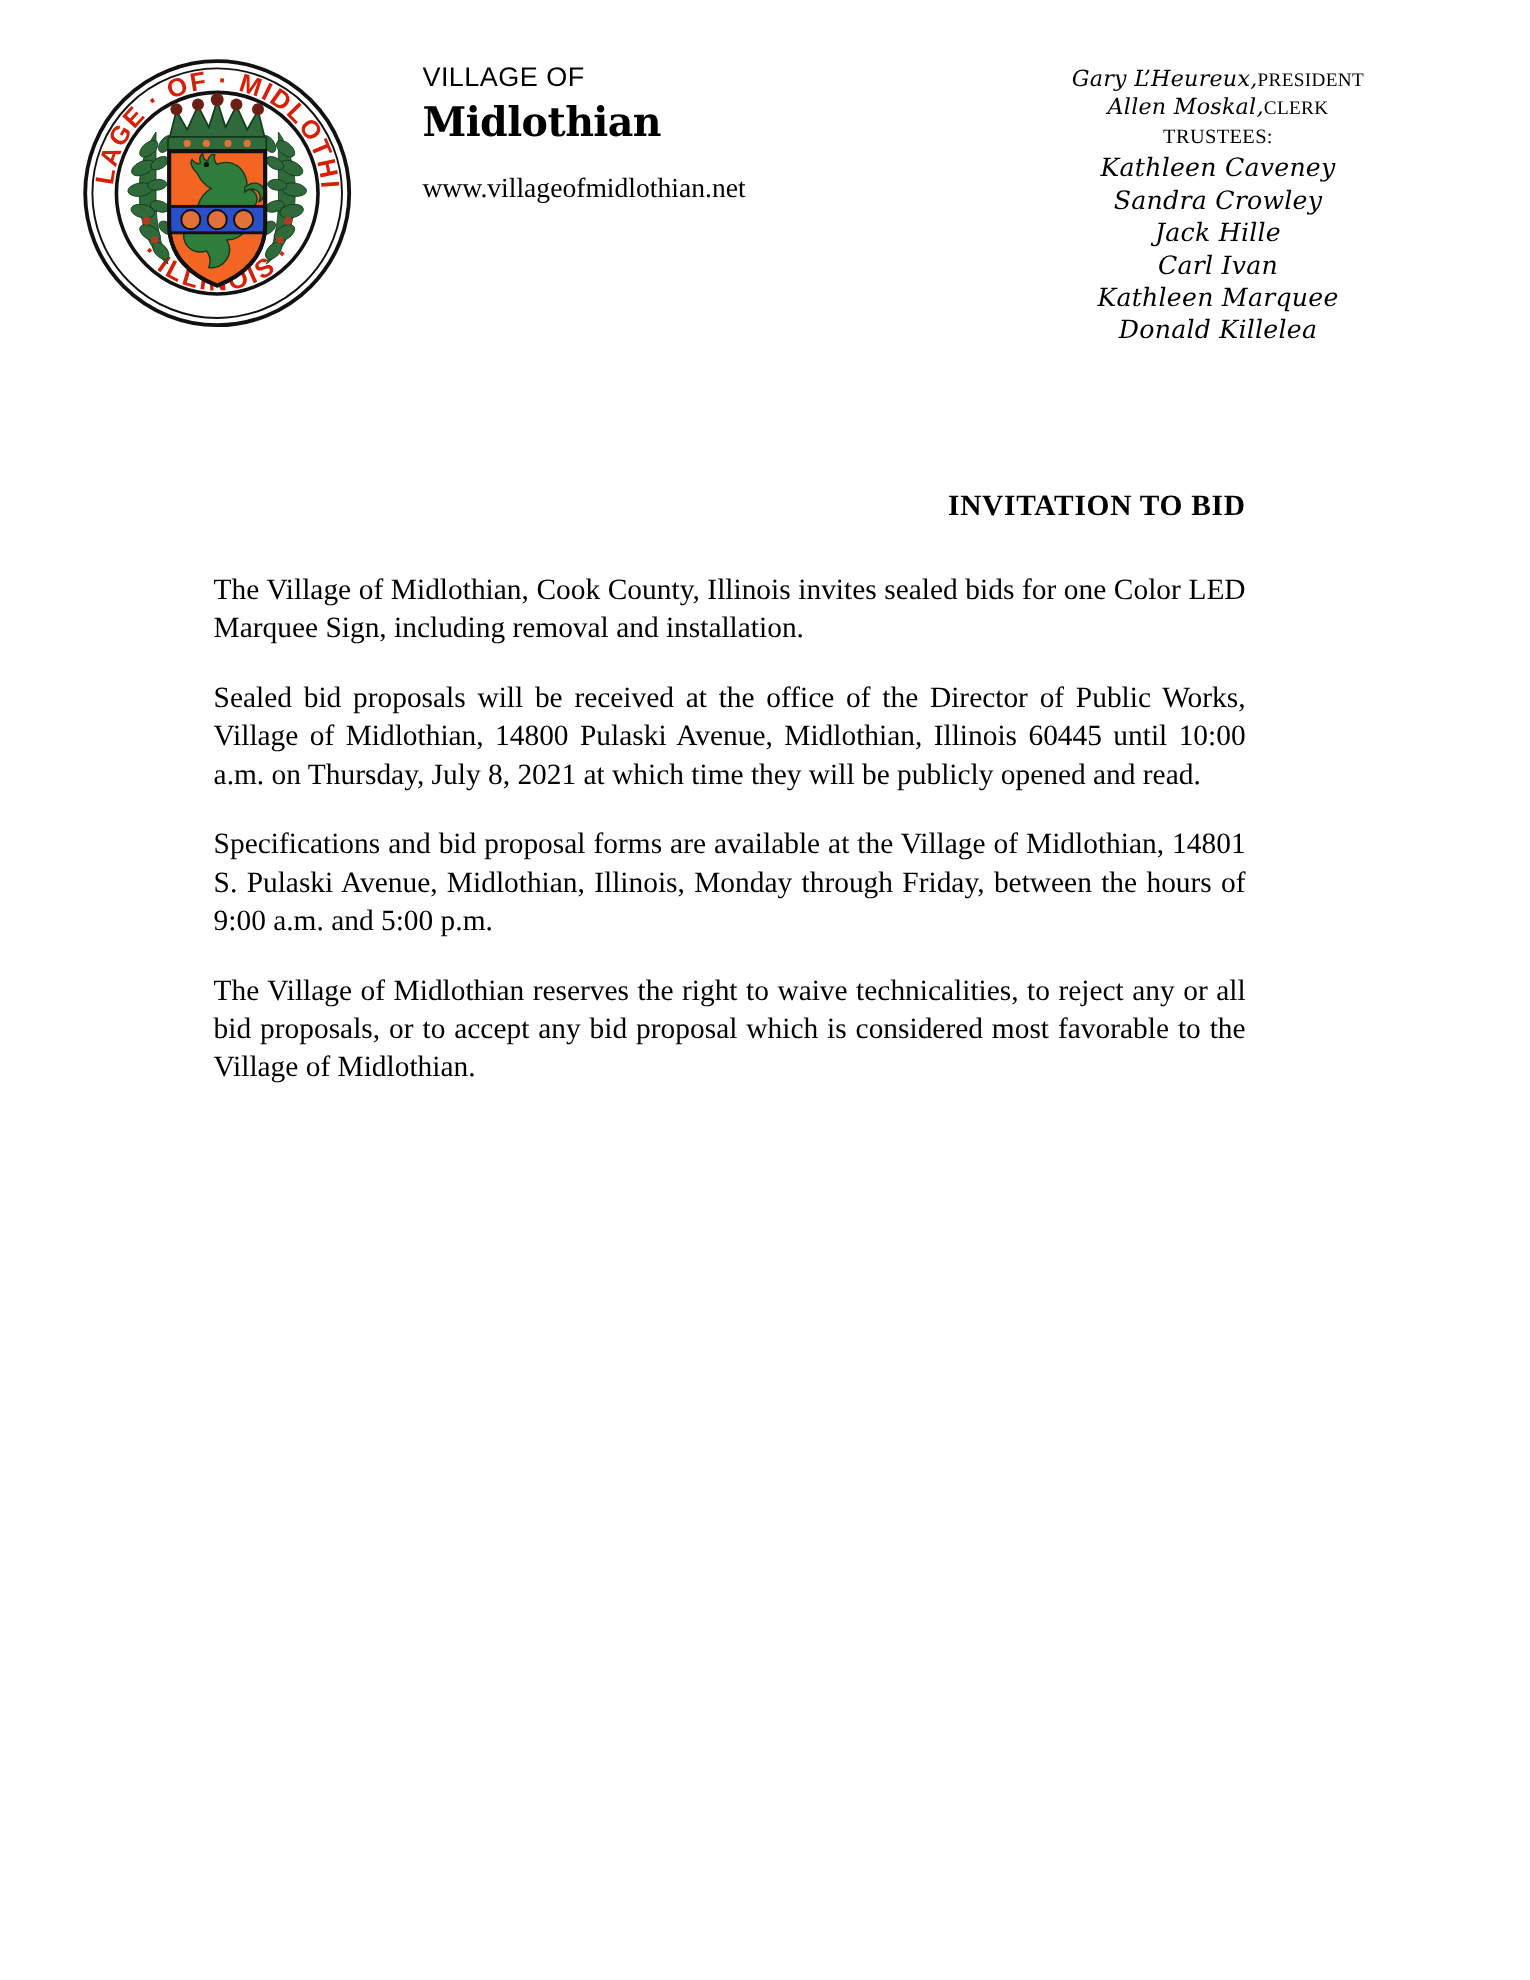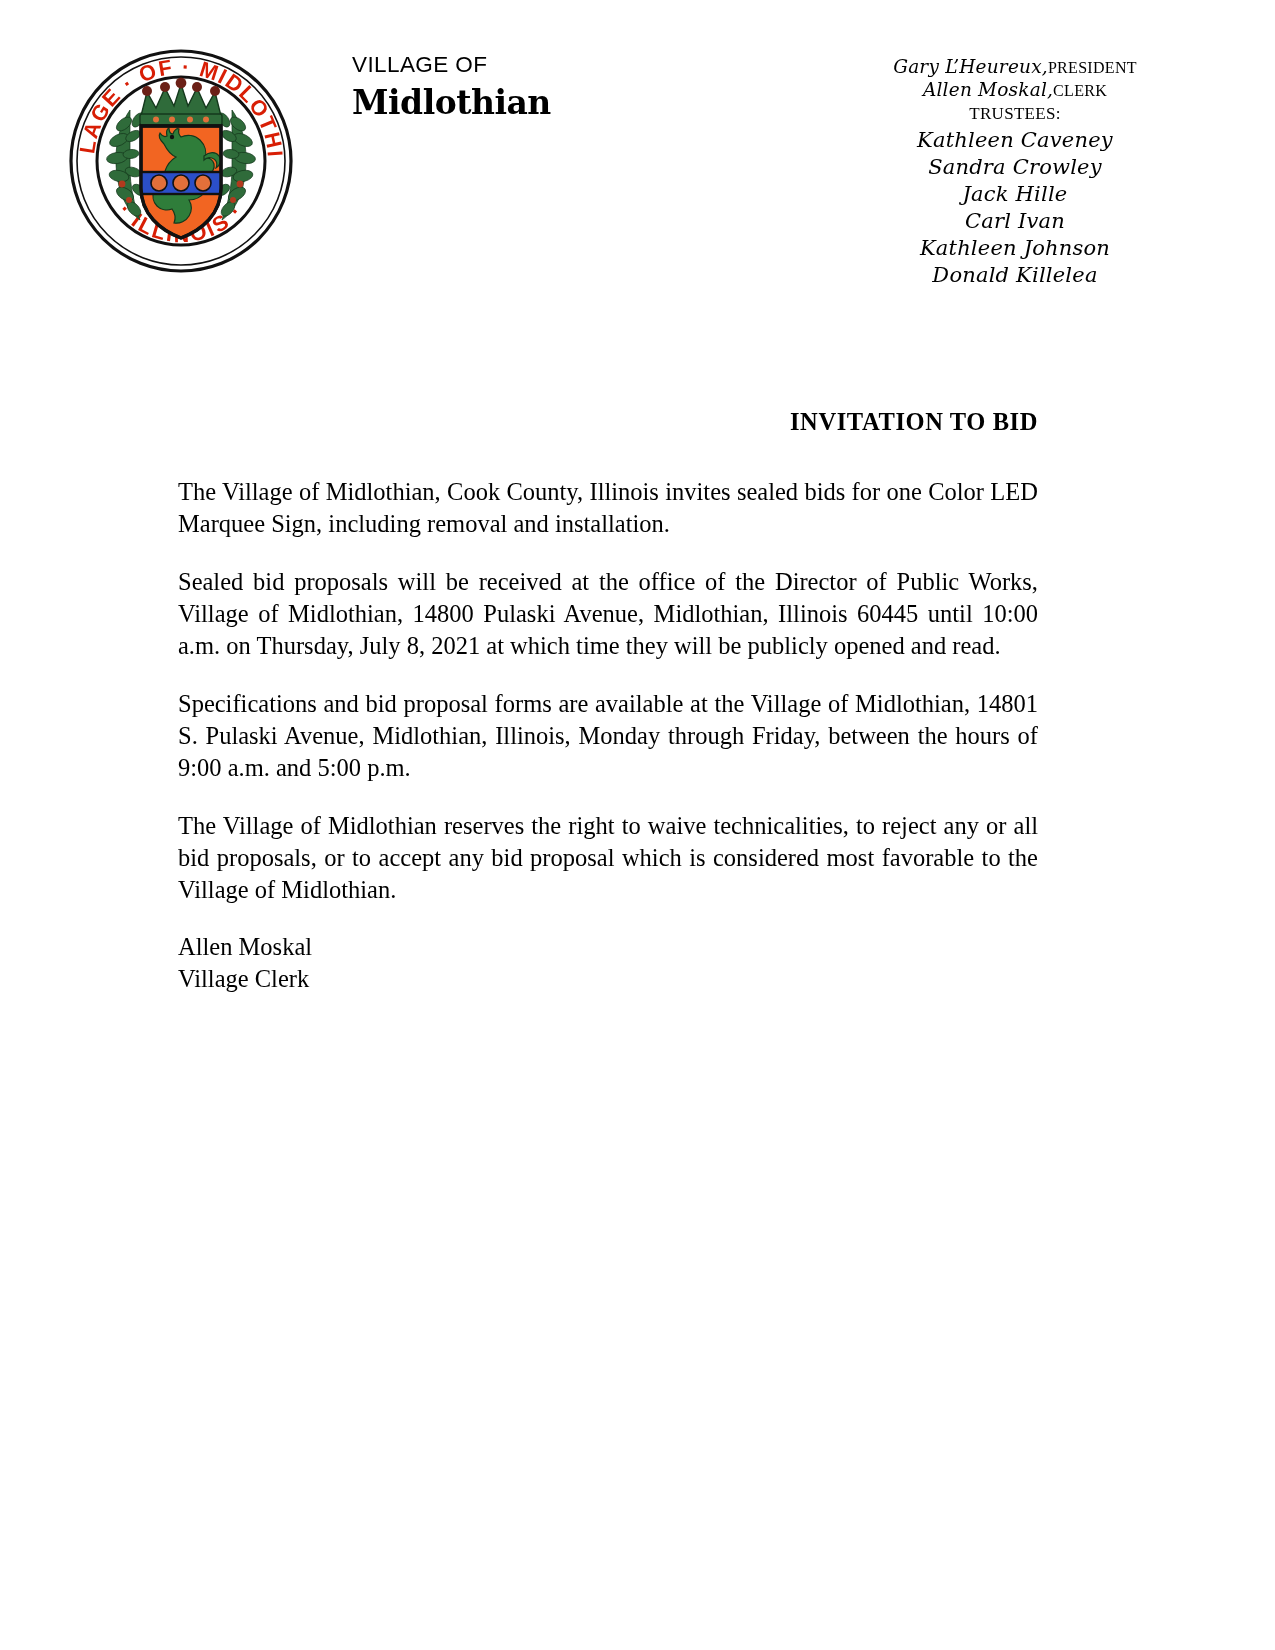--- a/index.html
+++ b/index.html
@@ -254,47 +254,44 @@
           </g>
 
           <path d="M 73,78 L 153,78 L 153,140 C 153,166 134,182 113,190 C 92,182 73,166 73,140 Z" fill="none" stroke="#111111" stroke-width="3.4"></path>
         </g>
       </svg>
     </div>
 
     <div class="center-block">
       <div class="village-of">VILLAGE OF</div>
       <div class="village-name">Midlothian</div>
+      <div class="website">www.villageofmidlothian.net</div>
     </div>
 
     <div class="officials">
       <div class="off-line">
         <span class="off-name">Gary L’Heureux,</span><span class="off-title">PRESIDENT</span>
       </div>
       <div class="off-line">
         <span class="off-name">Allen Moskal,</span><span class="off-title">CLERK</span>
       </div>
       <div class="trustees-label">TRUSTEES:</div>
       <div class="trustee">Kathleen Caveney</div>
       <div class="trustee">Sandra Crowley</div>
       <div class="trustee">Jack Hille</div>
       <div class="trustee">Carl Ivan</div>
-      <div class="trustee">Kathleen Johnson</div>
+      <div class="trustee">Kathleen Marquee</div>
       <div class="trustee">Donald Killelea</div>
     </div>
 
   </div>
 
   <div class="doc-body">
     <div class="doc-title">INVITATION TO BID</div>
 
     <p class="para">The Village of Midlothian, Cook County, Illinois invites sealed bids for one Color LED Marquee Sign, including removal and installation.</p>
     <p class="para">Sealed bid proposals will be received at the office of the Director of Public Works, Village of Midlothian, 14800 Pulaski Avenue, Midlothian, Illinois 60445 until 10:00 a.m. on Thursday, July 8, 2021 at which time they will be publicly opened and read.</p>
     <p class="para">Specifications and bid proposal forms are available at the Village of Midlothian, 14801 S. Pulaski Avenue, Midlothian, Illinois, Monday through Friday, between the hours of 9:00 a.m. and 5:00 p.m.</p>
     <p class="para">The Village of Midlothian reserves the right to waive technicalities, to reject any or all bid proposals, or to accept any bid proposal which is considered most favorable to the Village of Midlothian.</p>
   </div>
 
-  <div class="signature">
-    <div class="sig-line">Allen Moskal</div>
-    <div class="sig-line">Village Clerk</div>
-  </div>
 
 </div>
 
 </body></html>

